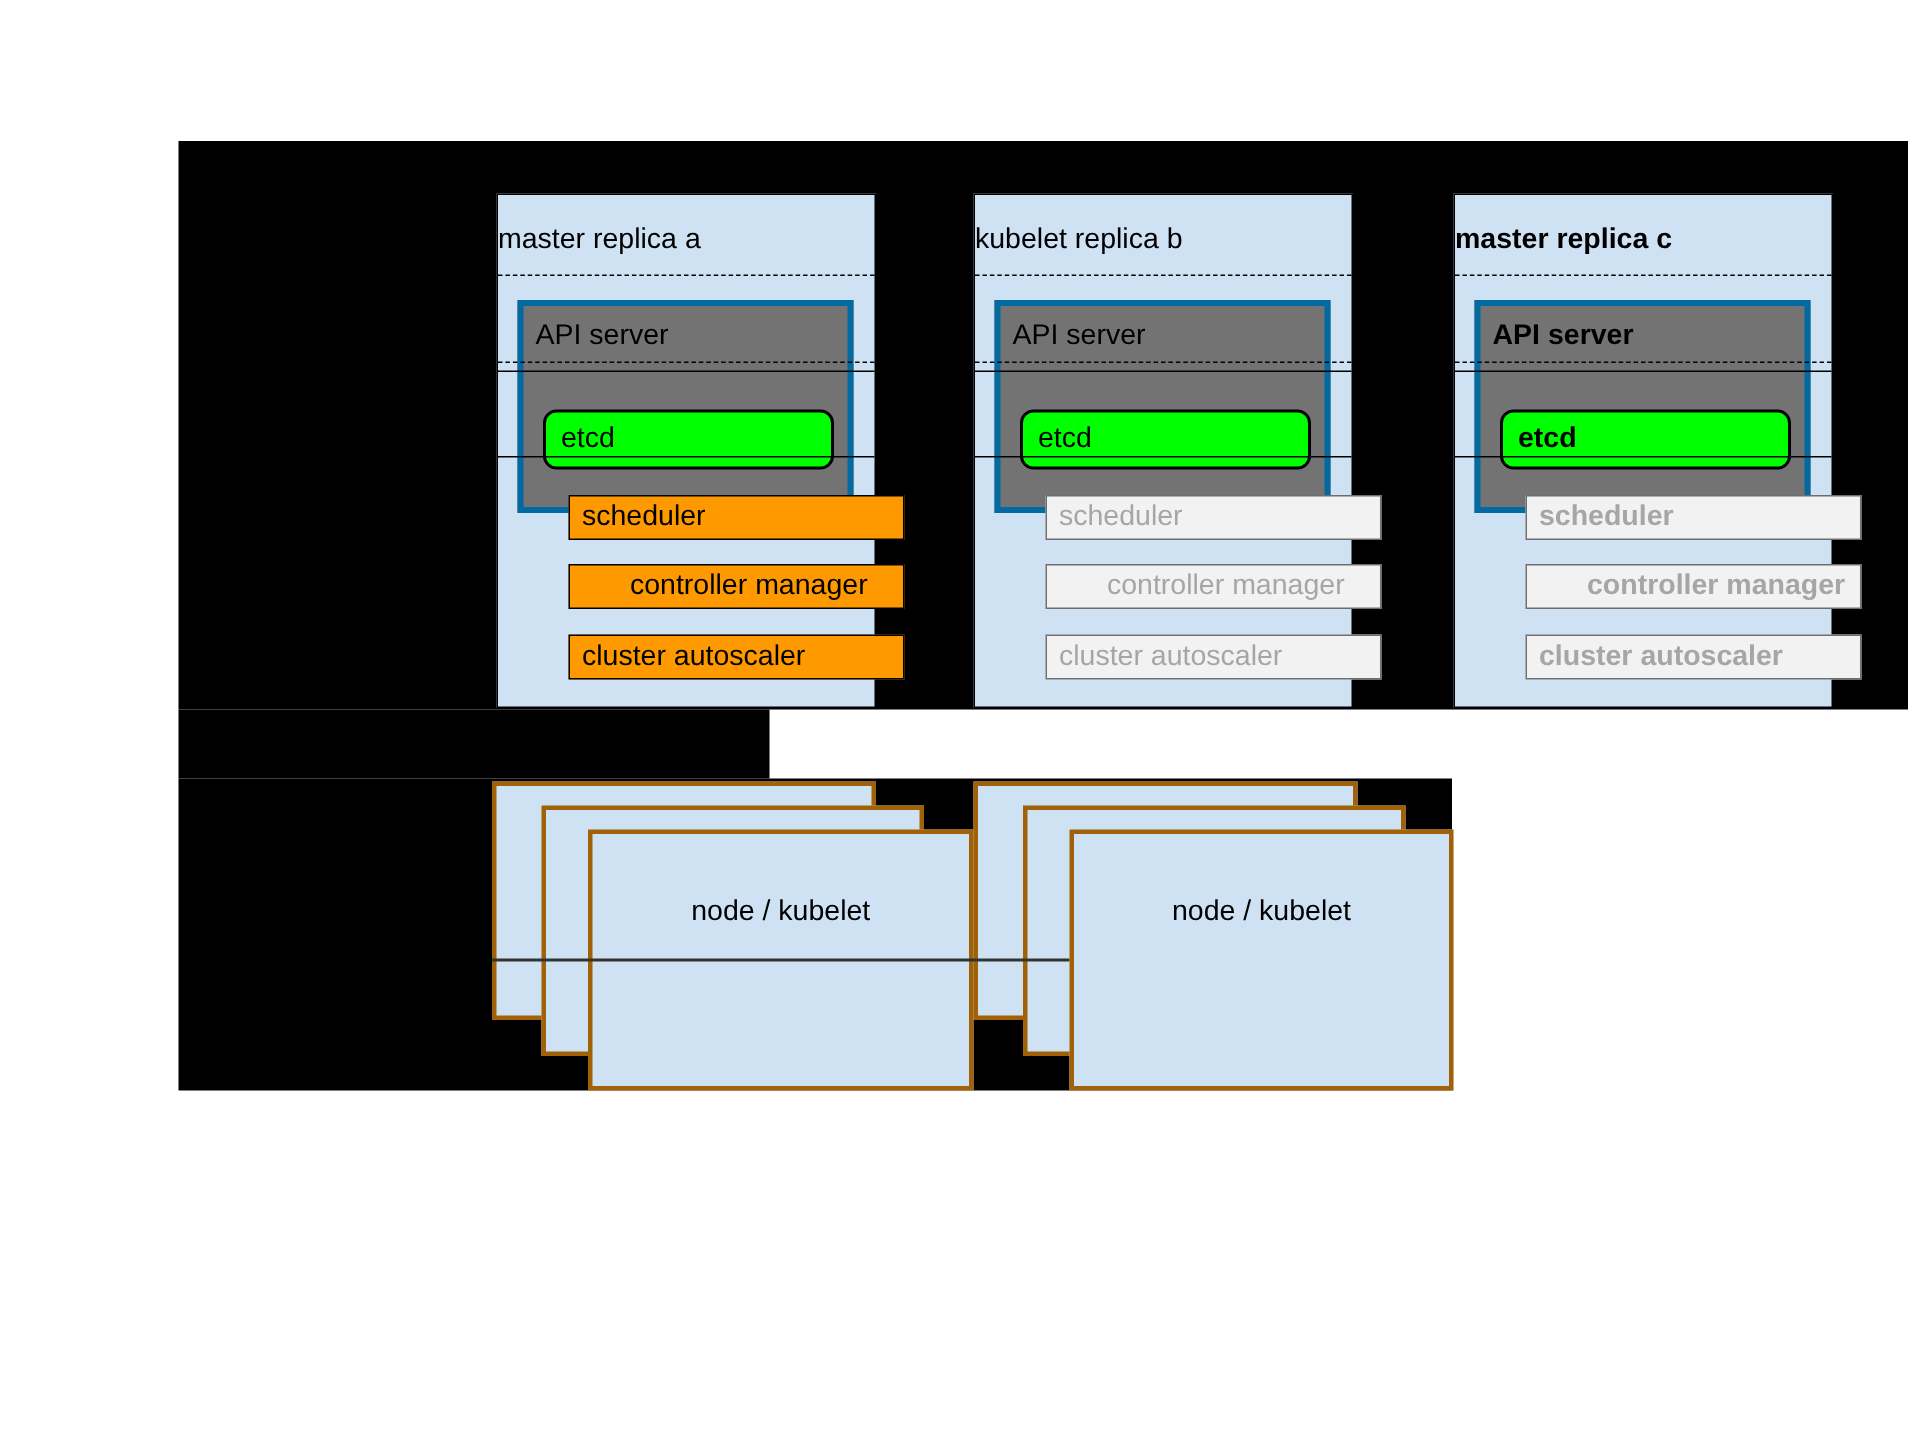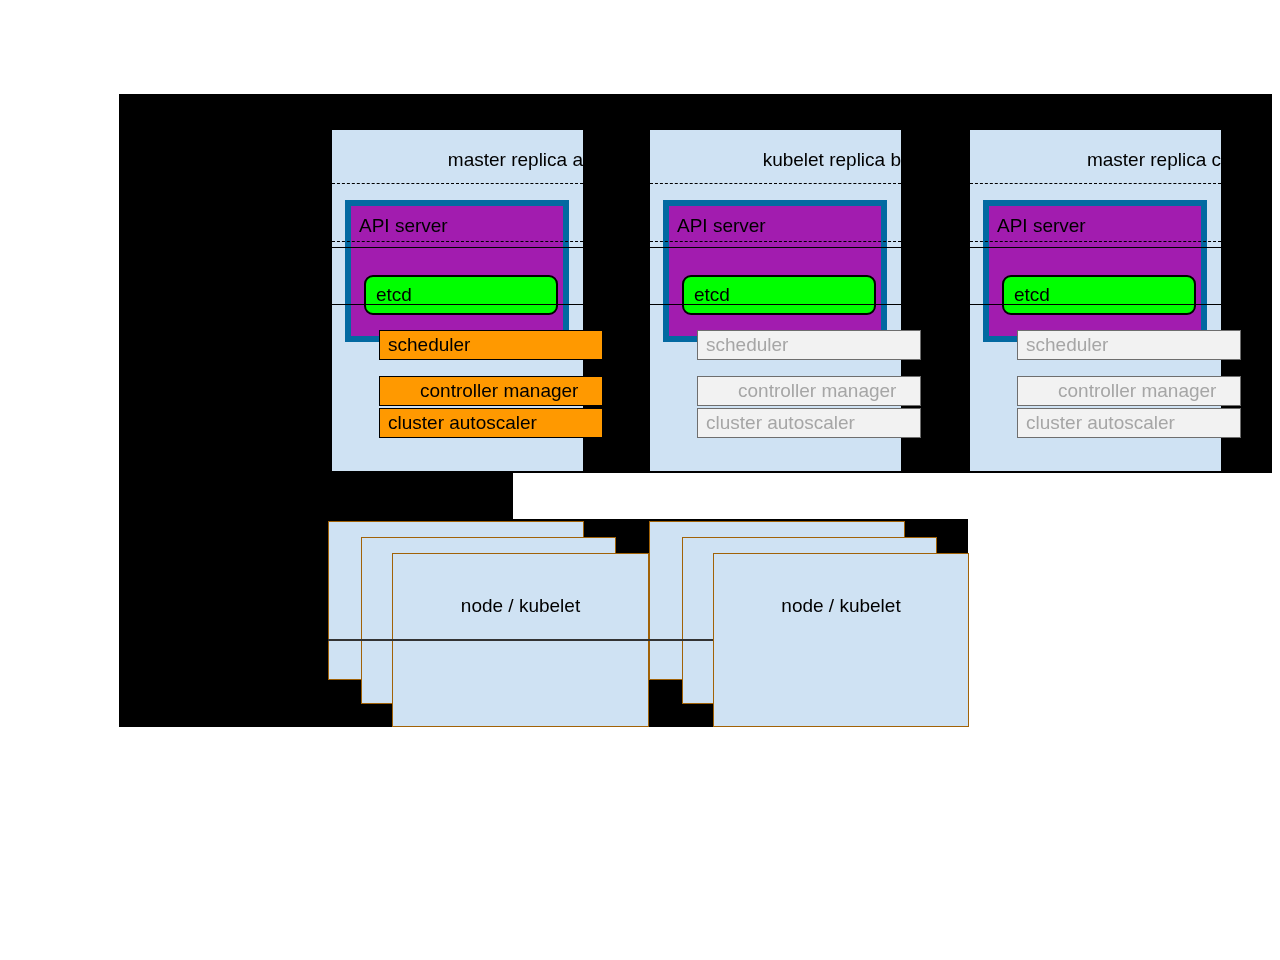--- a/index.html
+++ b/index.html
@@ -27,43 +27,43 @@
     width:253px;
     height:343px;
     background:#cfe2f3;
     border:1px solid #000;
     box-sizing:border-box;
     font-size:19px;
     color:#000;
   }
   .replica-a{left:331px;}
   .replica-b{left:649px;}
-  .replica-c{left:969px;}
+  .replica-c{left:969px;font-weight:bold;}
   .replica-title{
     position:absolute;
     top:19px;left:0;width:100%;
-    text-align:right;
+    text-align:left;
     white-space:nowrap;
   }
   .hline{
     position:absolute;left:0;width:251px;height:0;
   }
   .hline.dashed{border-top:1px dashed #000;}
   .hline.solid{border-top:1px solid #000;}
   .h-zone1{top:53px;}
   .h-zone2{top:111px;}
   .h-etcd-top{top:117px;}
   .h-etcd-bottom{top:174px;}
 
   .api-box{
     position:absolute;
     left:13px;top:70px;
     width:224px;height:142px;
-    background:#a21caf;
-    border:6px solid #0369a1;
+    background:#737373;
+    border:4px solid #0369a1;
     box-sizing:border-box;
   }
   .api-label{
     position:absolute;left:8px;top:9px;
     white-space:nowrap;
   }
   .etcd-box{
     position:absolute;
     left:13px;top:55px;
     width:194px;height:40px;
@@ -85,32 +85,32 @@
     padding-left:8px;
     box-sizing:border-box;
     background:#ff9900;
     border:1px solid #000;
     white-space:nowrap;
     overflow:hidden;
     margin-left:34px;
   }
   .comp-1{top:200px;}
   .comp-2{top:246px;padding-left:40px;}
-  .comp-3{top:278px;}
+  .comp-3{top:293px;}
   .standby .component{
     background:#f2f2f2;
     border:1px solid #6e6e6e;
     color:#a6a6a6;
   }
 
   
   .node-box{
     position:absolute;
     background:#cfe2f3;
-    border:1px solid #a16207;
+    border:3px solid #a16207;
     box-sizing:border-box;
     font-size:19px;
     color:#000;
   }
   .back-1{left:328px;top:521px;width:256px;height:159px;}
   .mid-1{left:361px;top:537px;width:255px;height:167px;}
   .front-1{left:392px;top:553px;width:257px;height:174px;}
   .back-2{left:649px;top:521px;width:256px;height:159px;}
   .mid-2{left:682px;top:537px;width:255px;height:167px;}
   .front-2{left:713px;top:553px;width:256px;height:174px;}

